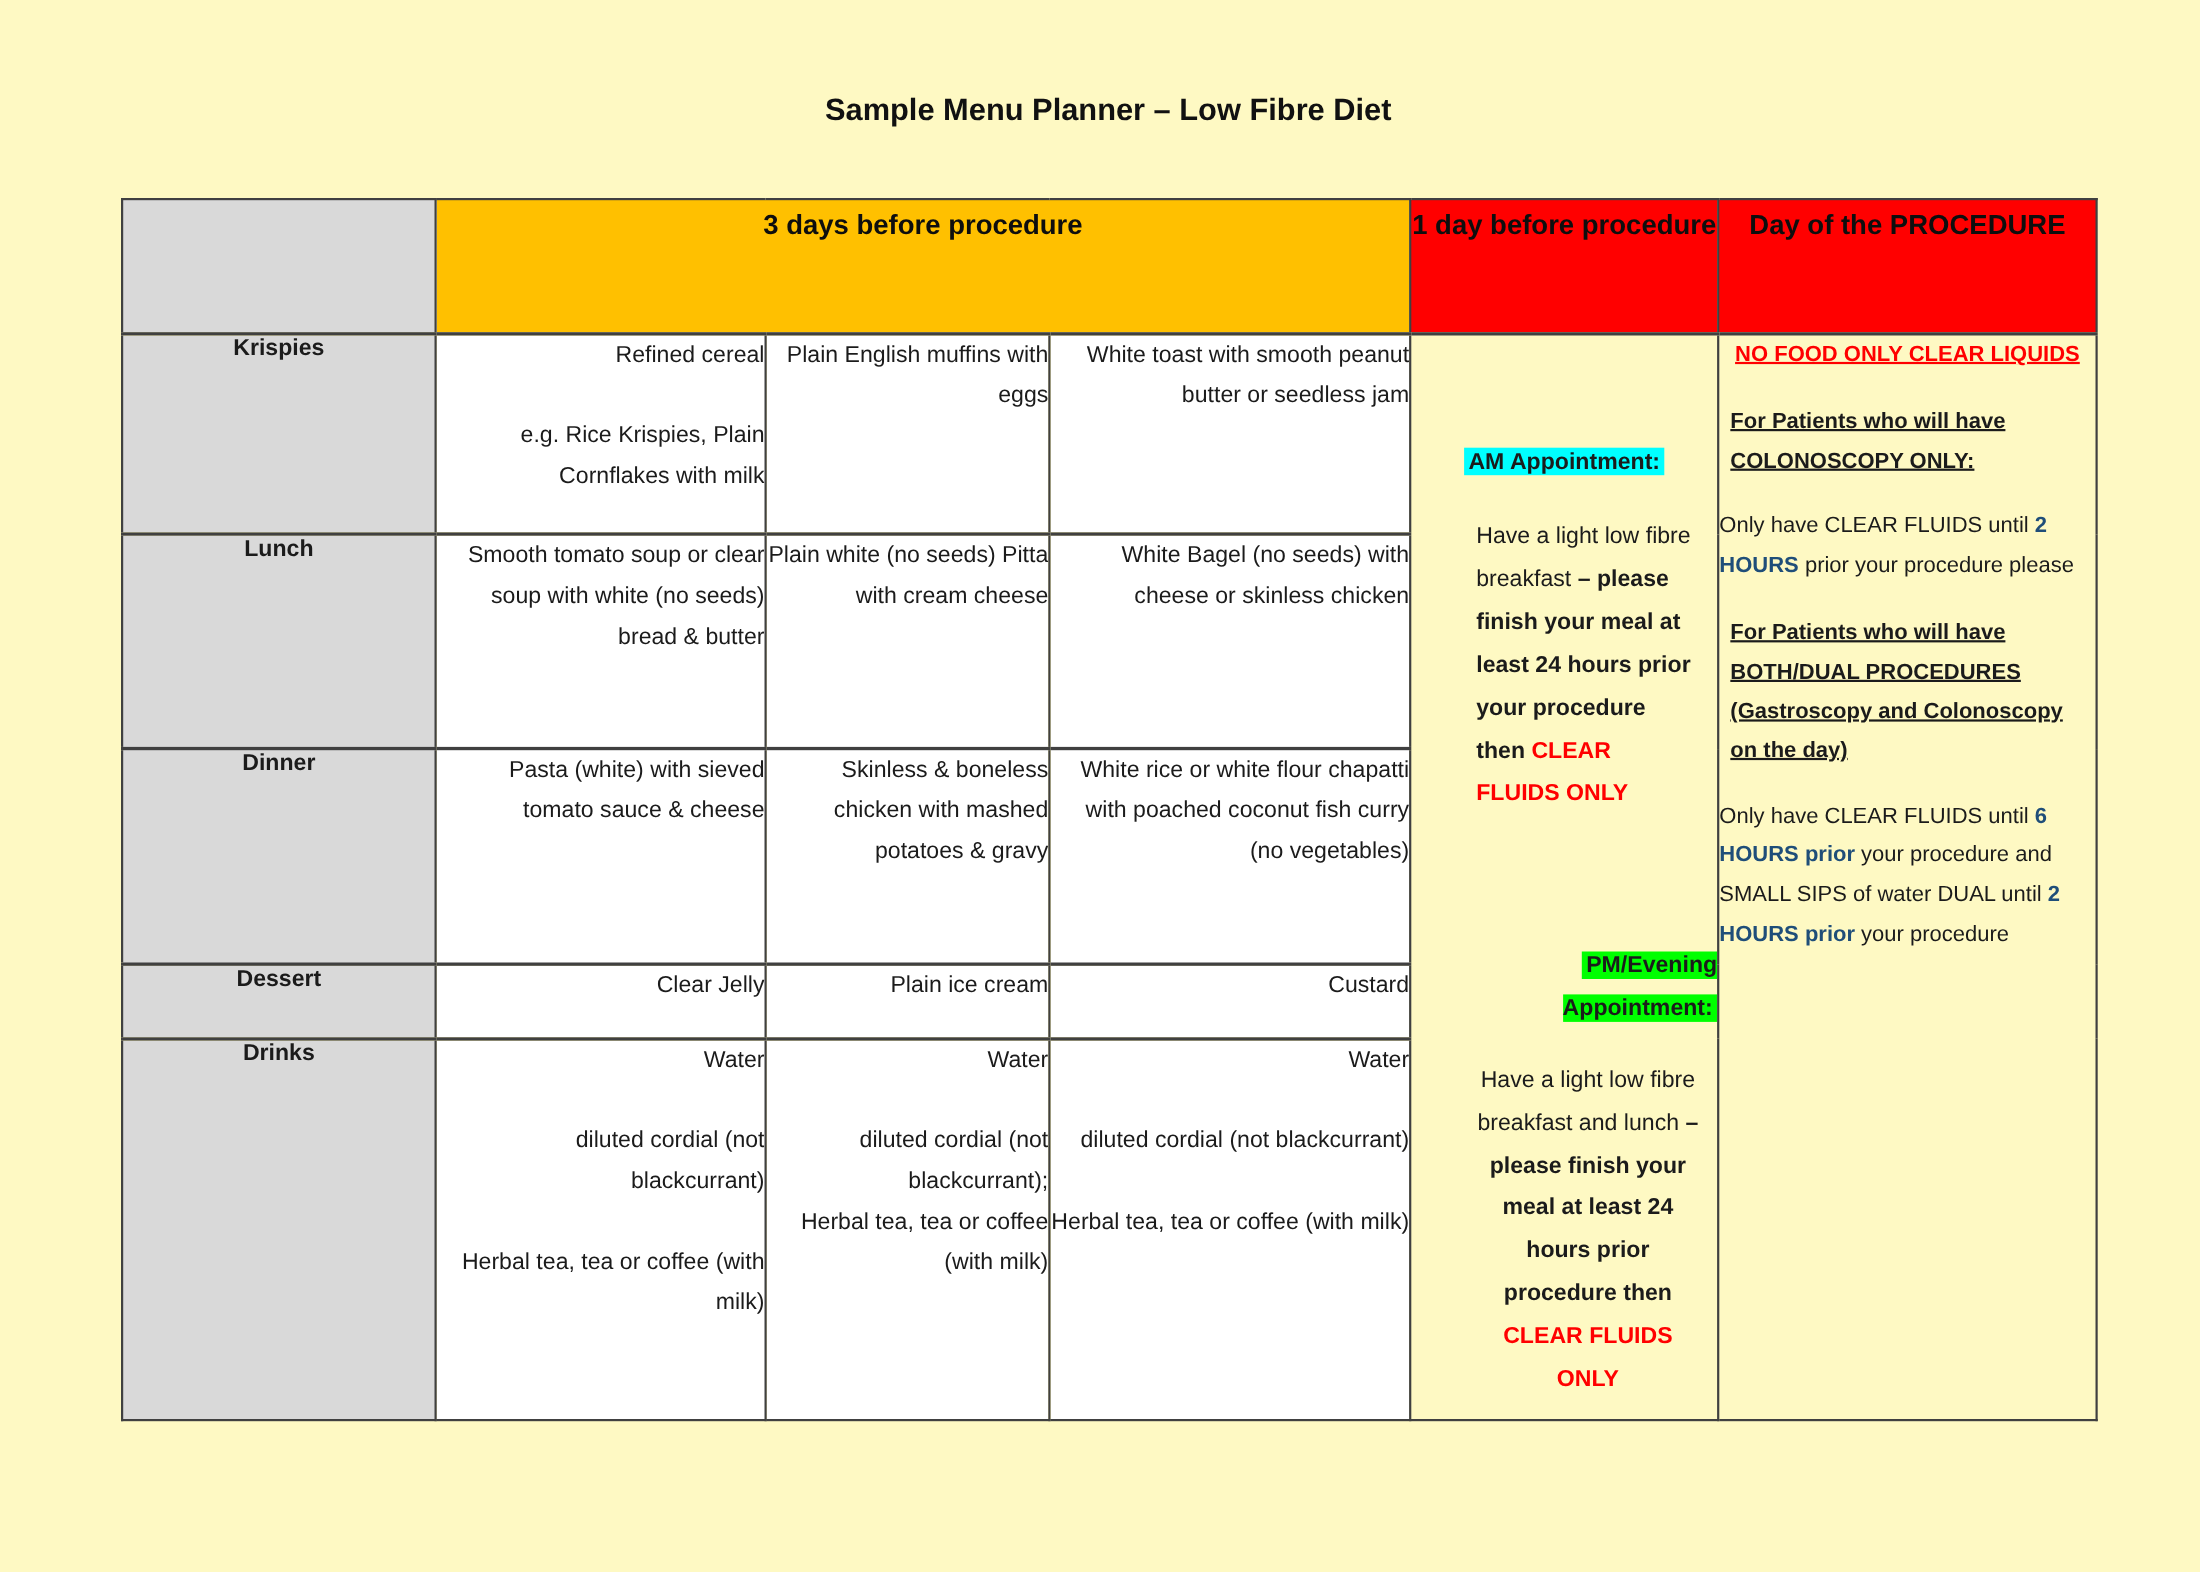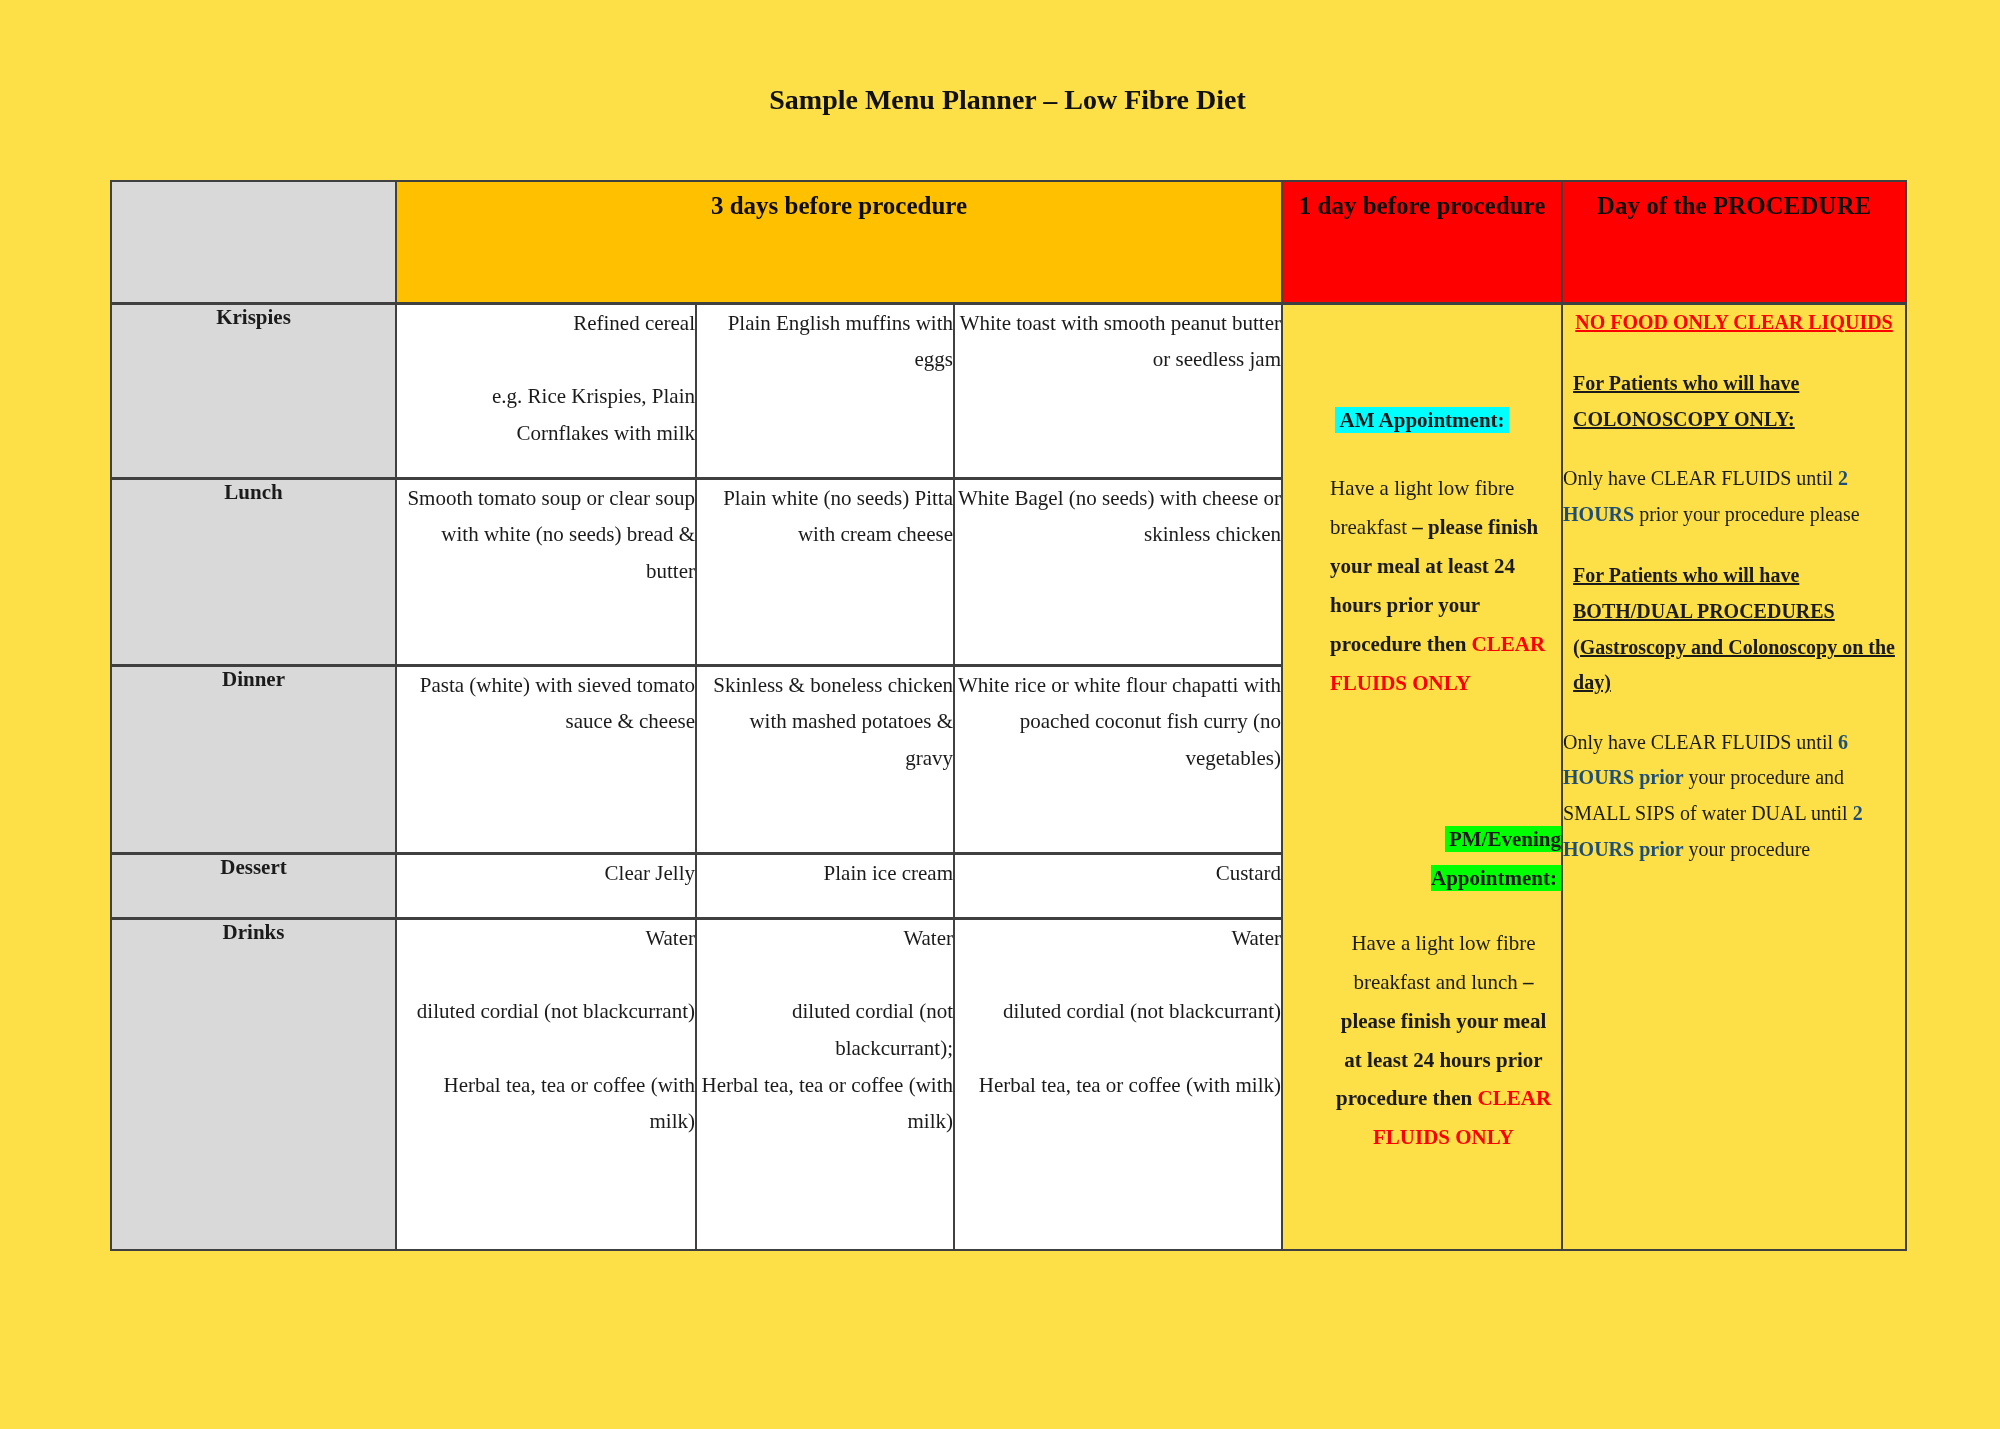--- a/index.html
+++ b/index.html
@@ -1,17 +1,17 @@
 <!DOCTYPE html>
 <html><head>
 <meta charset="utf-8">
 <style>
   html,body{margin:0;padding:0;background:#ffffff;}
-  .page{position:relative;width:2000px;height:1429px;background:#fde047;overflow:hidden;
-        font-family:Liberation Serif, serif;color:#1b1b1b;}
+  .page{position:relative;width:2000px;height:1429px;background:#fef9c3;overflow:hidden;
+        font-family:Liberation Sans, sans-serif;color:#1b1b1b;}
   .title{position:absolute;top:84px;left:110px;width:1795px;margin:0;text-align:center;
          font-size:28px;font-weight:bold;color:#111;}
   table.menu{position:absolute;top:180px;left:110px;width:1795px;height:1069px;
              border-collapse:collapse;table-layout:fixed;}
   table.menu td{border:2px solid #404040;padding:0;vertical-align:top;overflow:hidden;}
   tr.body-row > td{border-top-width:3px;}
 
   
   td.corner{background:#D9D9D9;}
   td.head{font-weight:bold;font-size:25px;text-align:center;vertical-align:top;
@@ -27,21 +27,21 @@
   td.meal{background:#ffffff;font-size:21px;line-height:1.75;padding:8px 12px 8px 14px;
           white-space:pre-line;text-align:right;}
 
   
   td.oneday{padding:0 10px;font-size:21px;line-height:1.85;}
   .am-head-wrap{text-align:center;margin-top:96px;margin-bottom:30px;}
   .pm-head-wrap{text-align:right;margin-top:118px;margin-bottom:26px;}
   .hl{font-weight:bold;padding:1px 4px;white-space:pre-line;}
   .hl-cyan{background:#00FFFF;}
   .hl-green{background:#00FF00;}
-  .oneday-para{margin:4px;text-align:left;padding-left:43px;}
+  .oneday-para{margin:16px;text-align:left;padding-left:43px;}
   .oneday-para.centered{text-align:center;}
 
   
   td.dayof{padding:14px 14px 0 16px;font-size:20px;line-height:1.78;}
   .nofood{text-align:center;margin-bottom:26px;}
   .nofood span{color:#FF0000;font-weight:bold;text-decoration:underline;}
   .section-heading{font-weight:bold;text-decoration:underline;margin-bottom:24px;padding-left:10px;}
   .section-body{margin:0 0 26px 0;}
 
   

